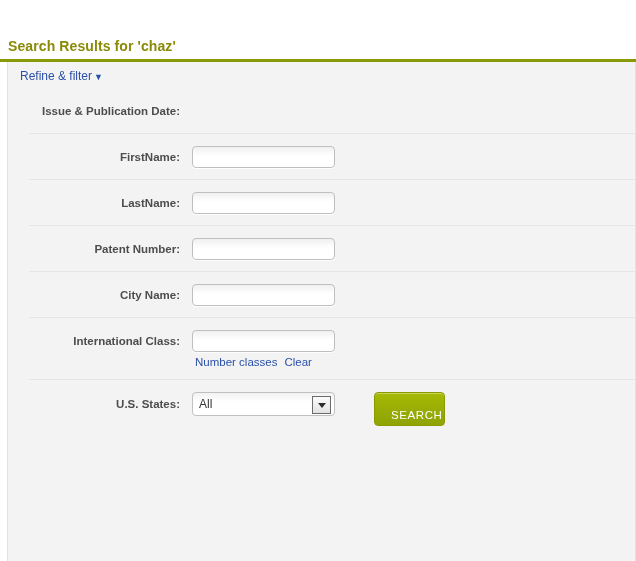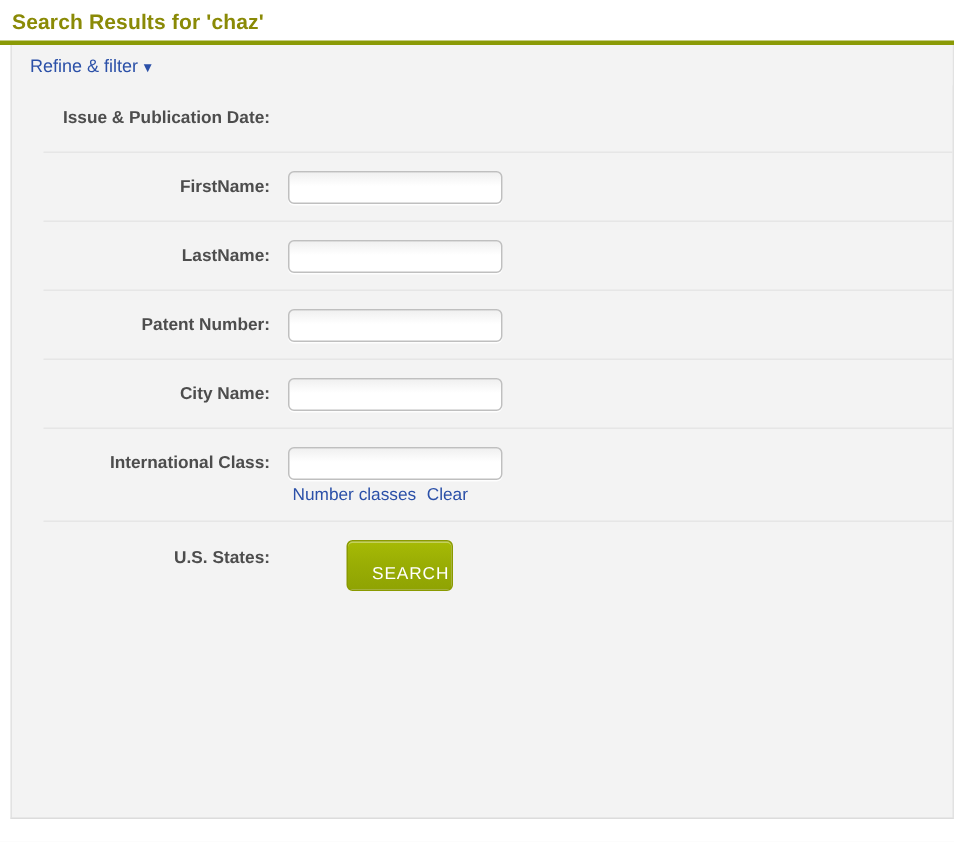--- a/index.html
+++ b/index.html
@@ -17,20 +17,21 @@
   }
 
   
   .page-title {
     font-size: 14px;
     font-weight: bold;
     color: #8a8a06;
     padding: 6px 0 5px 8px;
     letter-spacing: .1px;
     white-space: nowrap;
+    margin-top: 32px;
   }
   .title-rule {
     height: 3px;
     background: #8a9a06;
     width: 100%;
   }
 
   
   .panel {
     margin: 0 0 0 7px;
@@ -241,19 +242,25 @@
         <div class="field-col">
           <input class="txt" type="text" placeholder="" style="">
           <div class="sublinks"><a>Number classes</a><span class="sep"></span><a>Clear</a></div>
         </div>
       </div>
     </div>
 
     <div class="row last">
       <div class="row-label">U.S. States:</div>
       <div class="row-fields">
+        <div class="select-wrap">
+          <span class="select-value">All</span>
+          <span class="select-arrow">
+              <i></i>
+            </span>
+        </div>
         <div class="search-gap"></div>
         <button class="search-btn">SEARCH</button>
       </div>
     </div>
 
   </div>
 </div>
 
 </body></html>

